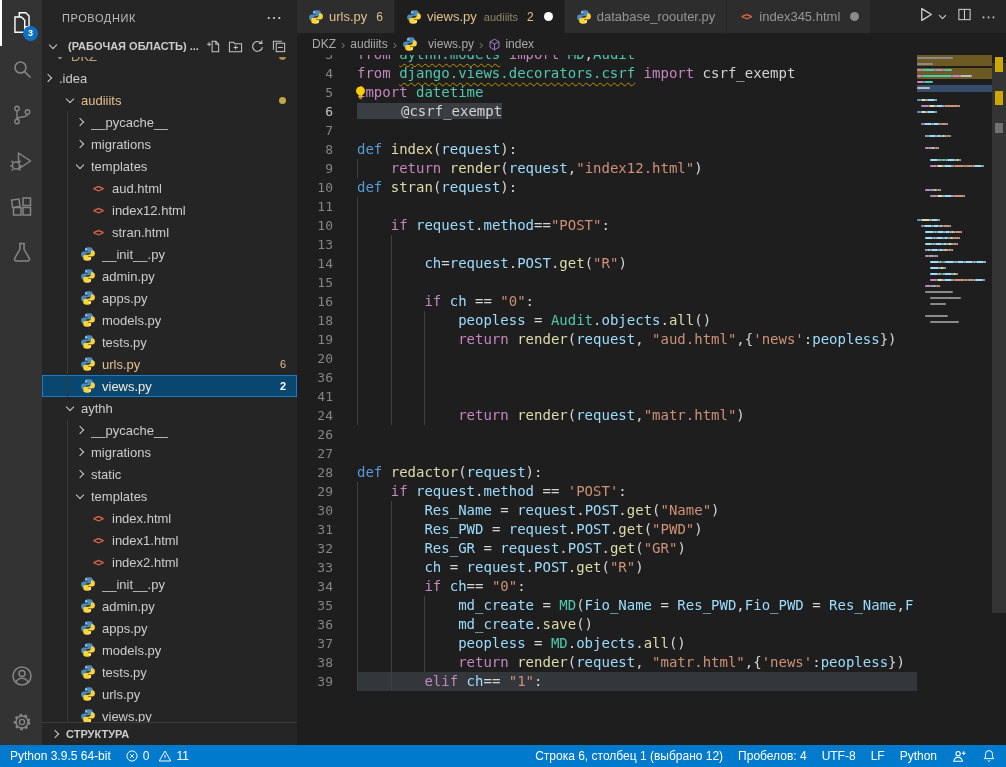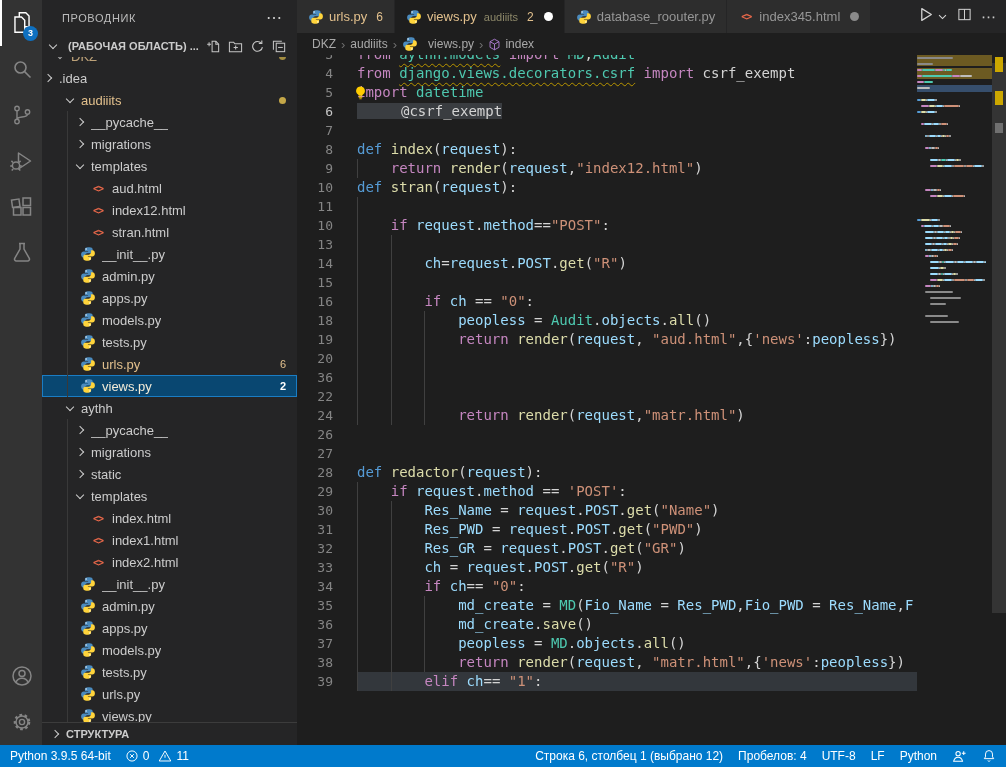--- a/index.html
+++ b/index.html
@@ -590,21 +590,21 @@
           <div class="cl"><span class="ln">11</span><span class="lc"><span class="guide" style="left:0.0px"></span></span></div>
           <div class="cl"><span class="ln">10</span><span class="lc"><span class="guide" style="left:0.0px"></span><span class="tk-d">    </span><span class="tk-k">if </span><span class="tk-v">request</span><span class="tk-d">.</span><span class="tk-v">method</span><span class="tk-d">==</span><span class="tk-s">"POST"</span><span class="tk-d">:</span></span></div>
           <div class="cl"><span class="ln">13</span><span class="lc"><span class="guide" style="left:0.0px"></span><span class="guide" style="left:33.7px"></span></span></div>
           <div class="cl"><span class="ln">14</span><span class="lc"><span class="guide" style="left:0.0px"></span><span class="guide" style="left:33.7px"></span><span class="tk-d">        </span><span class="tk-v">ch</span><span class="tk-d">=</span><span class="tk-v">request</span><span class="tk-d">.</span><span class="tk-v">POST</span><span class="tk-d">.</span><span class="tk-f">get</span><span class="tk-d">(</span><span class="tk-s">"R"</span><span class="tk-d">)</span></span></div>
           <div class="cl"><span class="ln">15</span><span class="lc"><span class="guide" style="left:0.0px"></span><span class="guide" style="left:33.7px"></span></span></div>
           <div class="cl"><span class="ln">16</span><span class="lc"><span class="guide" style="left:0.0px"></span><span class="guide" style="left:33.7px"></span><span class="tk-d">        </span><span class="tk-k">if </span><span class="tk-v">ch</span><span class="tk-d"> == </span><span class="tk-s">"0"</span><span class="tk-d">:</span></span></div>
           <div class="cl"><span class="ln">18</span><span class="lc"><span class="guide" style="left:0.0px"></span><span class="guide" style="left:33.7px"></span><span class="guide" style="left:67.4px"></span><span class="tk-d">            </span><span class="tk-v">peopless</span><span class="tk-d"> = </span><span class="tk-t">Audit</span><span class="tk-d">.</span><span class="tk-v">objects</span><span class="tk-d">.</span><span class="tk-f">all</span><span class="tk-d">()</span></span></div>
           <div class="cl"><span class="ln">19</span><span class="lc"><span class="guide" style="left:0.0px"></span><span class="guide" style="left:33.7px"></span><span class="guide" style="left:67.4px"></span><span class="tk-d">            </span><span class="tk-k">return </span><span class="tk-f">render</span><span class="tk-d">(</span><span class="tk-v">request</span><span class="tk-d">, </span><span class="tk-s">"aud.html"</span><span class="tk-d">,{</span><span class="tk-s">'news'</span><span class="tk-d">:</span><span class="tk-v">peopless</span><span class="tk-d">})</span></span></div>
           <div class="cl"><span class="ln">20</span><span class="lc"><span class="guide" style="left:0.0px"></span><span class="guide" style="left:33.7px"></span><span class="guide" style="left:67.4px"></span></span></div>
           <div class="cl"><span class="ln">36</span><span class="lc"><span class="guide" style="left:0.0px"></span><span class="guide" style="left:33.7px"></span><span class="guide" style="left:67.4px"></span></span></div>
-          <div class="cl"><span class="ln">22</span><span class="lc"><span class="guide" style="left:0.0px"></span><span class="guide" style="left:33.7px"></span><span class="guide" style="left:67.4px"></span></span></div>
+          <div class="cl"><span class="ln">41</span><span class="lc"><span class="guide" style="left:0.0px"></span><span class="guide" style="left:33.7px"></span><span class="guide" style="left:67.4px"></span></span></div>
           <div class="cl"><span class="ln">24</span><span class="lc"><span class="guide" style="left:0.0px"></span><span class="guide" style="left:33.7px"></span><span class="guide" style="left:67.4px"></span><span class="tk-d">            </span><span class="tk-k">return </span><span class="tk-f">render</span><span class="tk-d">(</span><span class="tk-v">request</span><span class="tk-d">,</span><span class="tk-s">"matr.html"</span><span class="tk-d">)</span></span></div>
           <div class="cl"><span class="ln">26</span><span class="lc"></span></div>
           <div class="cl"><span class="ln">27</span><span class="lc"></span></div>
           <div class="cl"><span class="ln">28</span><span class="lc"><span class="tk-b">def </span><span class="tk-f">redactor</span><span class="tk-d">(</span><span class="tk-v">request</span><span class="tk-d">):</span></span></div>
           <div class="cl"><span class="ln">29</span><span class="lc"><span class="guide" style="left:0.0px"></span><span class="tk-d">    </span><span class="tk-k">if </span><span class="tk-v">request</span><span class="tk-d">.</span><span class="tk-v">method</span><span class="tk-d"> == </span><span class="tk-s">'POST'</span><span class="tk-d">:</span></span></div>
           <div class="cl"><span class="ln">30</span><span class="lc"><span class="guide" style="left:0.0px"></span><span class="guide" style="left:33.7px"></span><span class="tk-d">        </span><span class="tk-v">Res_Name</span><span class="tk-d"> = </span><span class="tk-v">request</span><span class="tk-d">.</span><span class="tk-v">POST</span><span class="tk-d">.</span><span class="tk-f">get</span><span class="tk-d">(</span><span class="tk-s">"Name"</span><span class="tk-d">)</span></span></div>
           <div class="cl"><span class="ln">31</span><span class="lc"><span class="guide" style="left:0.0px"></span><span class="guide" style="left:33.7px"></span><span class="tk-d">        </span><span class="tk-v">Res_PWD</span><span class="tk-d"> = </span><span class="tk-v">request</span><span class="tk-d">.</span><span class="tk-v">POST</span><span class="tk-d">.</span><span class="tk-f">get</span><span class="tk-d">(</span><span class="tk-s">"PWD"</span><span class="tk-d">)</span></span></div>
           <div class="cl"><span class="ln">32</span><span class="lc"><span class="guide" style="left:0.0px"></span><span class="guide" style="left:33.7px"></span><span class="tk-d">        </span><span class="tk-v">Res_GR</span><span class="tk-d"> = </span><span class="tk-v">request</span><span class="tk-d">.</span><span class="tk-v">POST</span><span class="tk-d">.</span><span class="tk-f">get</span><span class="tk-d">(</span><span class="tk-s">"GR"</span><span class="tk-d">)</span></span></div>
           <div class="cl"><span class="ln">33</span><span class="lc"><span class="guide" style="left:0.0px"></span><span class="guide" style="left:33.7px"></span><span class="tk-d">        </span><span class="tk-v">ch</span><span class="tk-d"> = </span><span class="tk-v">request</span><span class="tk-d">.</span><span class="tk-v">POST</span><span class="tk-d">.</span><span class="tk-f">get</span><span class="tk-d">(</span><span class="tk-s">"R"</span><span class="tk-d">)</span></span></div>
           <div class="cl"><span class="ln">34</span><span class="lc"><span class="guide" style="left:0.0px"></span><span class="guide" style="left:33.7px"></span><span class="tk-d">        </span><span class="tk-k">if </span><span class="tk-v">ch</span><span class="tk-d">== </span><span class="tk-s">"0"</span><span class="tk-d">:</span></span></div>

